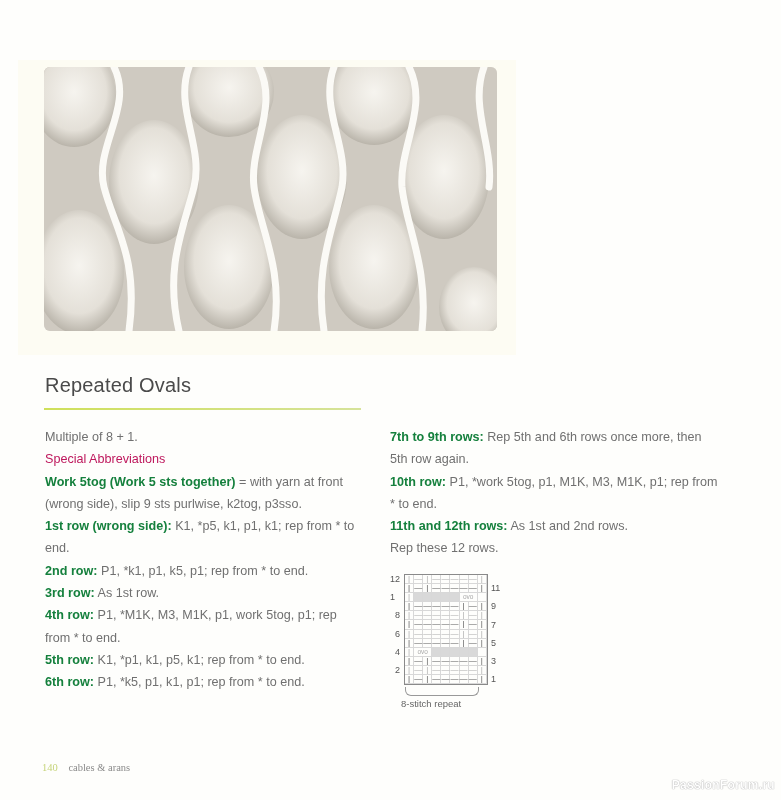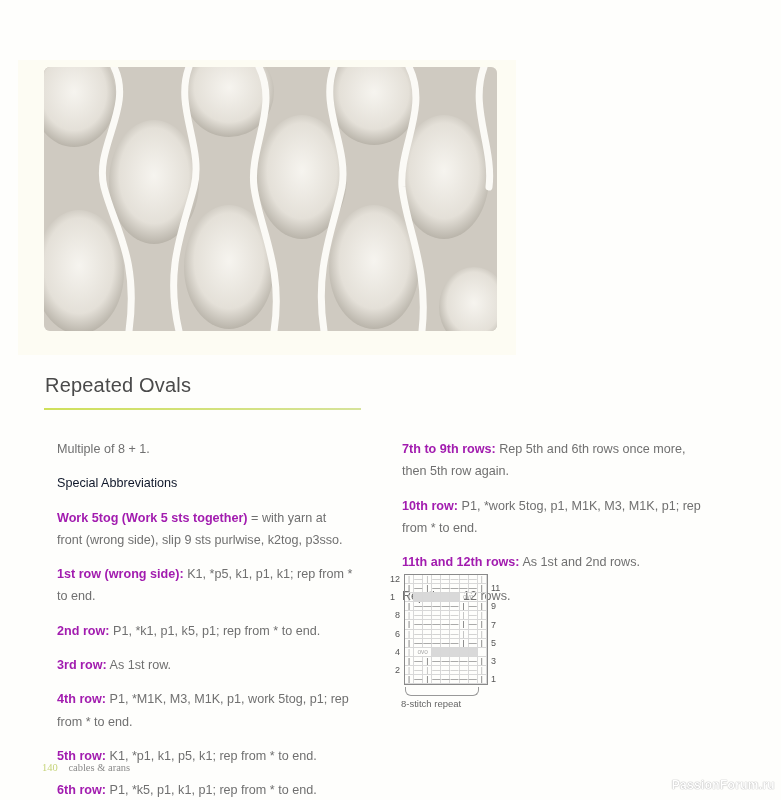--- a/index.html
+++ b/index.html
@@ -23,22 +23,22 @@
     position: absolute; left: 45px; top: 374px;
     font-size: 20px; color: #4a4a4a; font-weight: normal; letter-spacing: 0.2px;
   }
   .title-rule {
     position: absolute; left: 44px; top: 408px; width: 317px; height: 2px;
     background: linear-gradient(90deg, #cfe05a, #d6e39a);
   }
   .col { position: absolute; font-size: 12.6px; line-height: 22.3px; color: #707070; }
   .col-left { left: 45px; top: 426px; width: 320px; }
   .col-right { left: 390px; top: 426px; width: 330px; }
-  .col p { margin: 12px; }
-  .col b { color: #a21caf; font-weight: bold; }
+  .col p { margin: 0; }
+  .col b { color: #15803d; font-weight: bold; }
   .chart { position: absolute; left: 386px; top: 570px; width: 110px; height: 145px; }
   .chart .grid {
     position: absolute; left: 18px; top: 4px;
     display: grid; grid-template-columns: repeat(9, 9.1px); grid-template-rows: repeat(12, 9.1px);
     border: 1px solid #8a8a8a;
   }
   .cell {
     border-right: 1px solid #d8d8d8; border-bottom: 1px solid #d8d8d8;
     font-size: 8px; line-height: 8px; text-align: center; color: #555;
     position: relative; box-sizing: border-box;
@@ -96,21 +96,21 @@
       <path d="M440,0 C425,40 450,80 445,120"></path>
     </g>
   </svg>
 </div>
 
 <div class="title">Repeated Ovals</div>
 <div class="title-rule"></div>
 
 <div class="col col-left">
   <p><b></b><span>Multiple of 8 + 1.</span></p>
-  <p><span style="color:#0f172a">Special Abbreviations</span></p>
+  <p><span style="color:#be185d">Special Abbreviations</span></p>
   <p><b>Work 5tog (Work 5 sts together)</b><span> = with yarn at front (wrong side), slip 9 sts purlwise, k2tog, p3sso.</span></p>
   <p><b>1st row (wrong side):</b><span> K1, *p5, k1, p1, k1; rep from * to end.</span></p>
   <p><b>2nd row:</b><span> P1, *k1, p1, k5, p1; rep from * to end.</span></p>
   <p><b>3rd row:</b><span> As 1st row.</span></p>
   <p><b>4th row:</b><span> P1, *M1K, M3, M1K, p1, work 5tog, p1; rep from * to end.</span></p>
   <p><b>5th row:</b><span> K1, *p1, k1, p5, k1; rep from * to end.</span></p>
   <p><b>6th row:</b><span> P1, *k5, p1, k1, p1; rep from * to end.</span></p>
 </div>
 
 <div class="col col-right">

